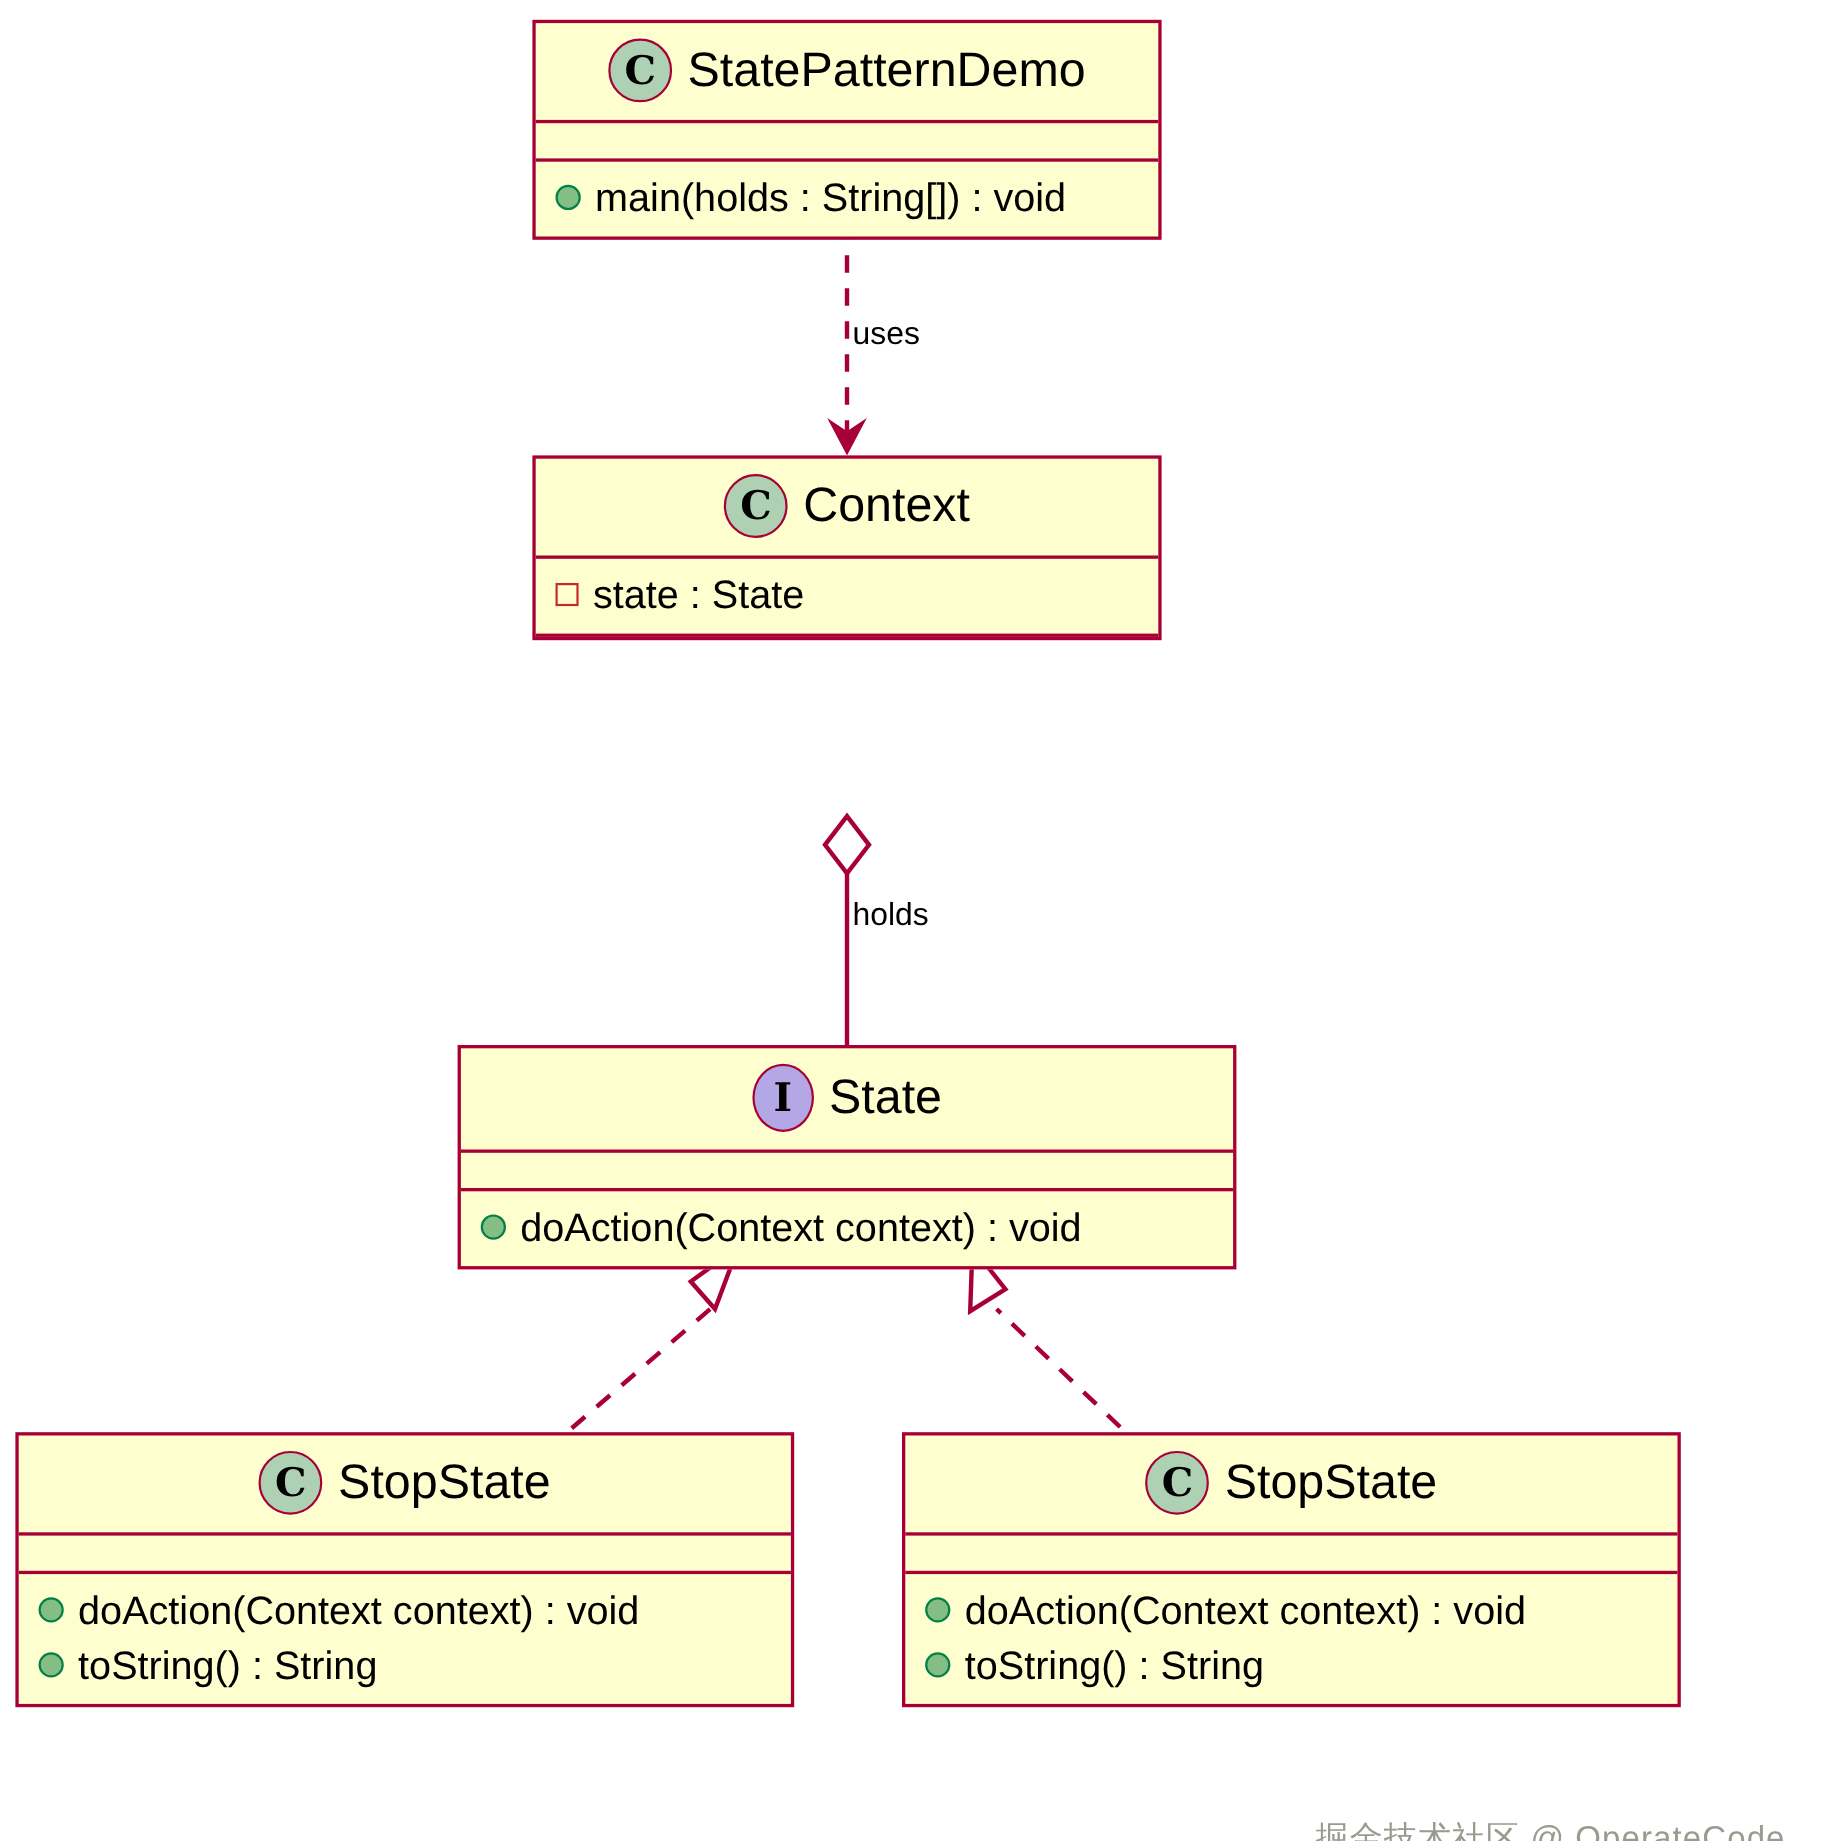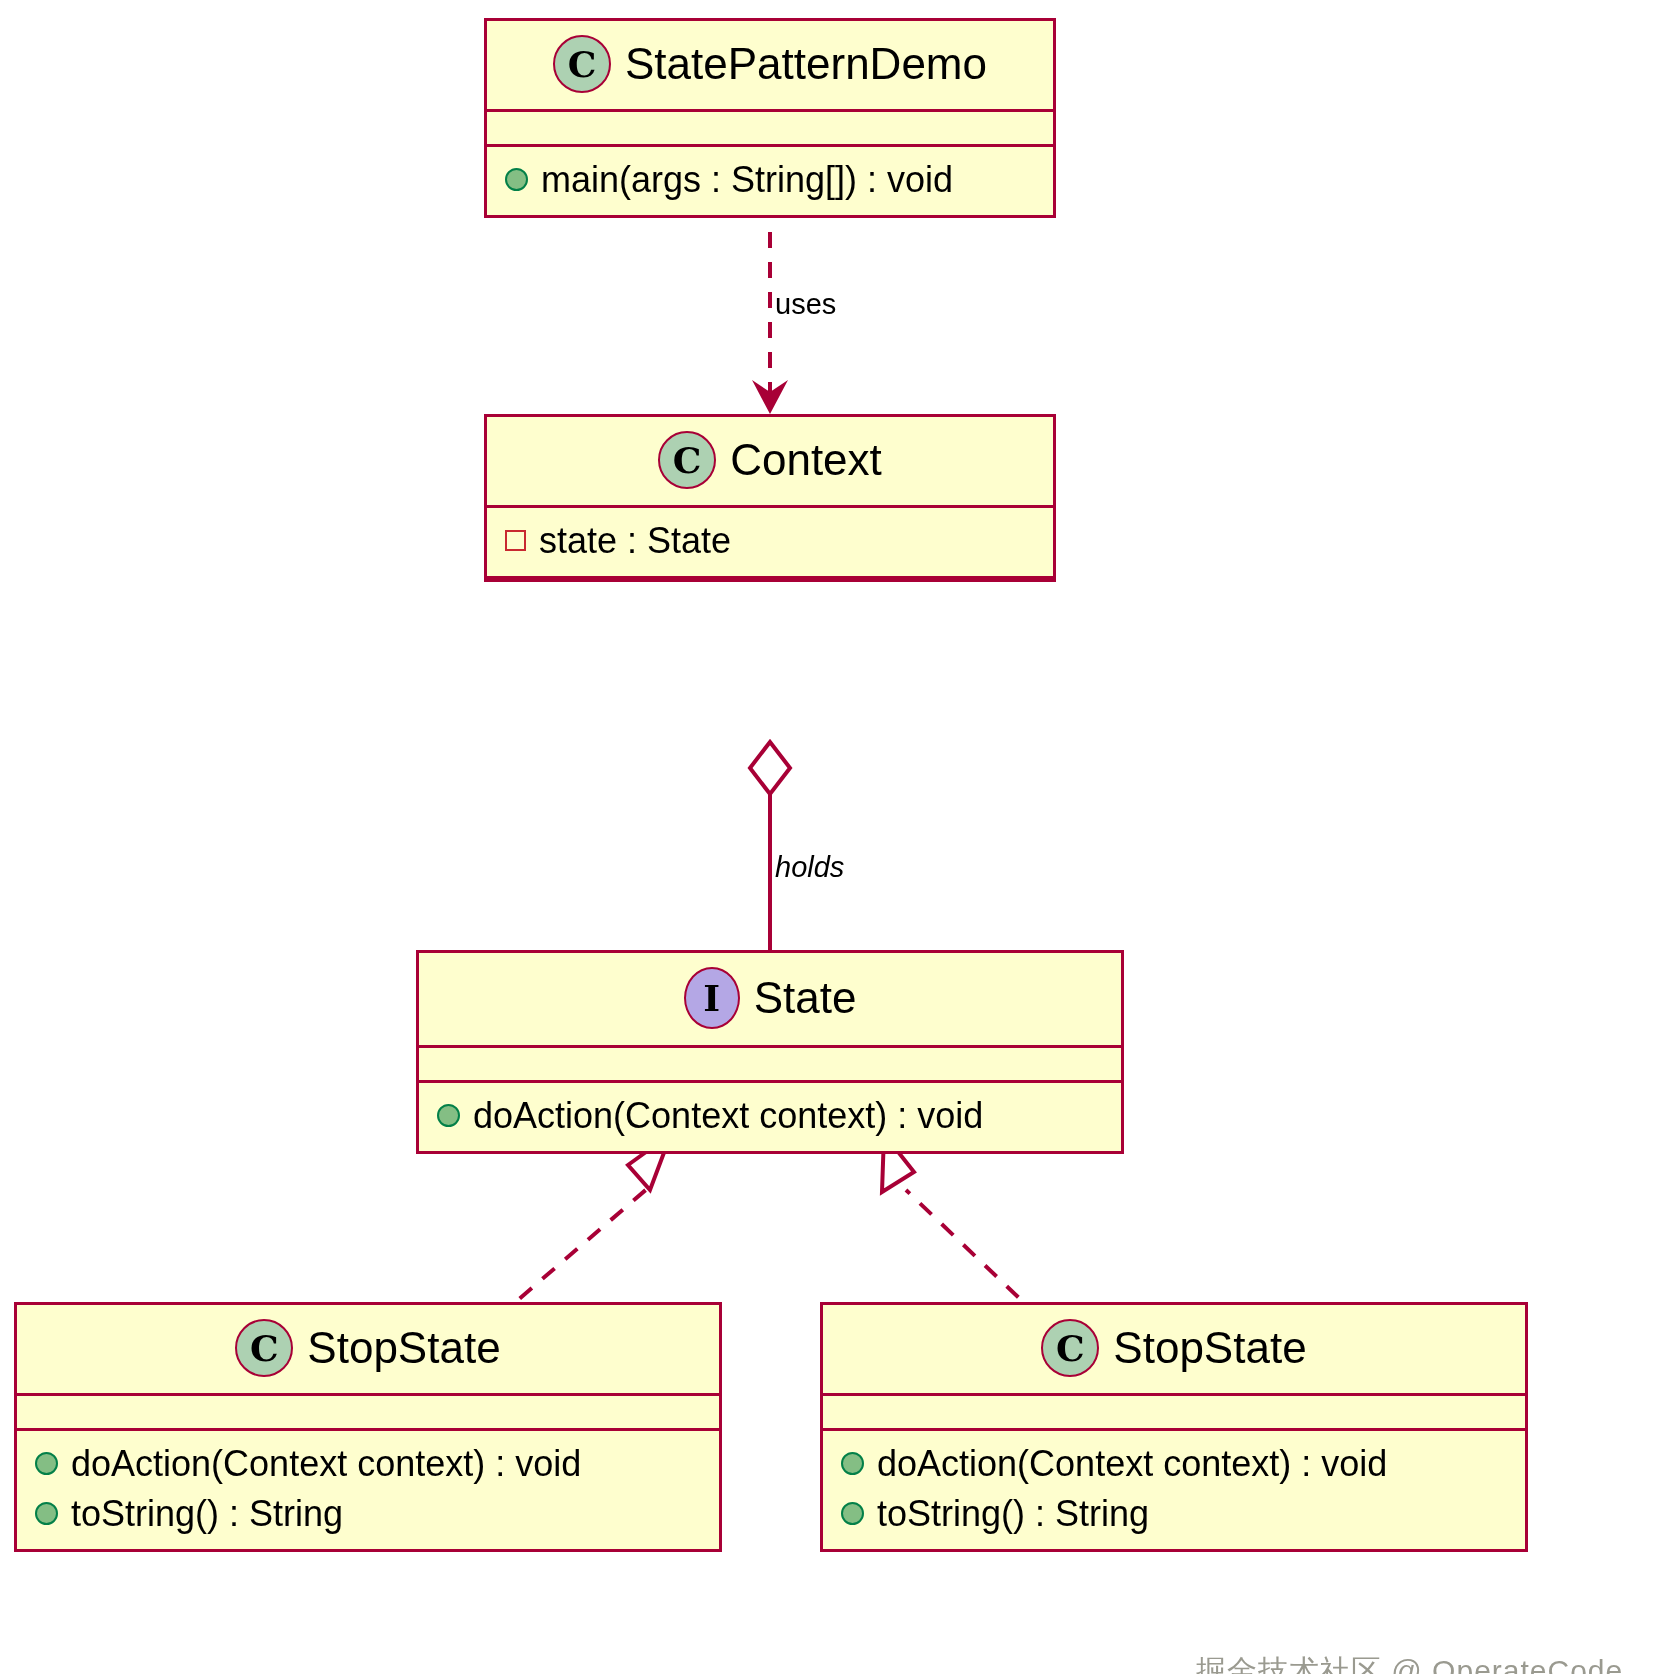--- a/index.html
+++ b/index.html
@@ -71,34 +71,34 @@
       <polygon points="671,1134 628,1165 650,1190 671,1134" fill="#FFFFFF" stroke="#A80036" stroke-width="4" transform="translate(0,0)"></polygon>
     </g>
 
     <g>
       <line x1="1040" y1="1318" x2="906" y2="1190" stroke="#A80036" stroke-width="4" stroke-dasharray="16,14"></line>
       <polygon points="884,1134 882,1192 914,1172 884,1134" fill="#FFFFFF" stroke="#A80036" stroke-width="4"></polygon>
     </g>
   </svg>
 
   <div class="edge-label" style="left:775px;top:288px;">uses</div>
-  <div class="edge-label" style="left:775px;top:851px;font-style:italic;">holds</div>
+  <div class="edge-label" style="left:775px;top:816px;">holds</div>
 
   <div class="uml-box" style="left:484px;top:18px;width:572px;">
     <div class="uml-title">
       <span class="badge-class">C</span>
       <span class="name">StatePatternDemo</span>
     </div>
     <div class="divider"></div>
     <div class="uml-section uml-empty"></div>
     <div class="divider"></div>
     <div class="uml-section">
       <div class="member">
         <span class="vis-public"></span>
-        <span>main(args : String[]) : void</span>
+        <span>main(holds : String[]) : void</span>
       </div>
     </div>
   </div>
 
   <div class="uml-box" style="left:484px;top:414px;width:572px;">
     <div class="uml-title">
       <span class="badge-class">C</span>
       <span class="name">Context</span>
     </div>
     <div class="divider"></div>

